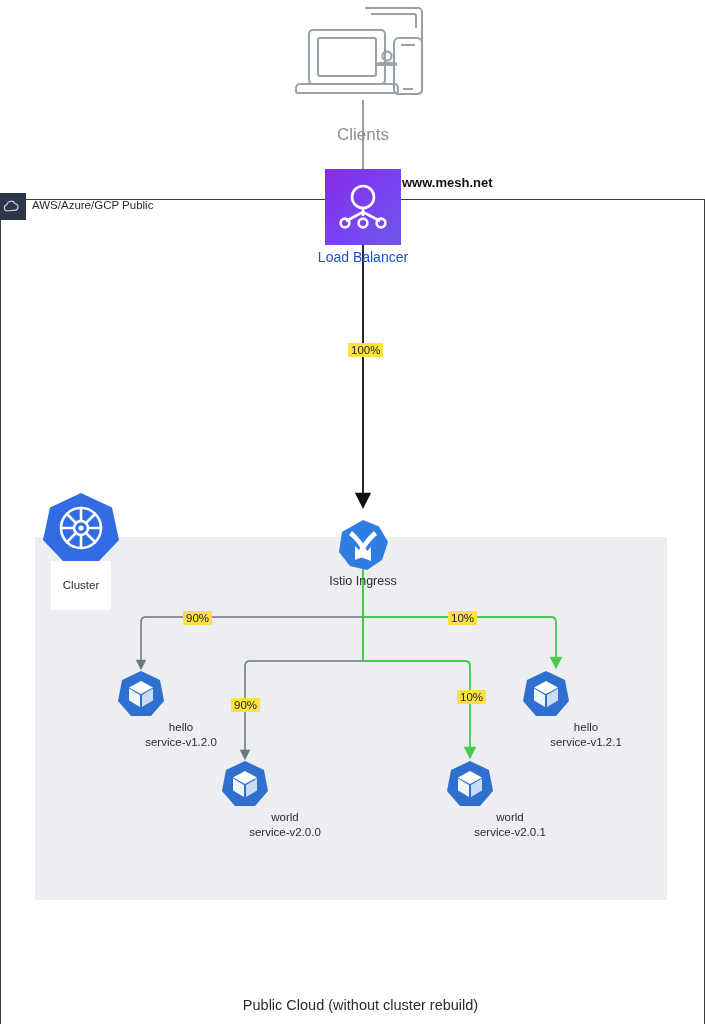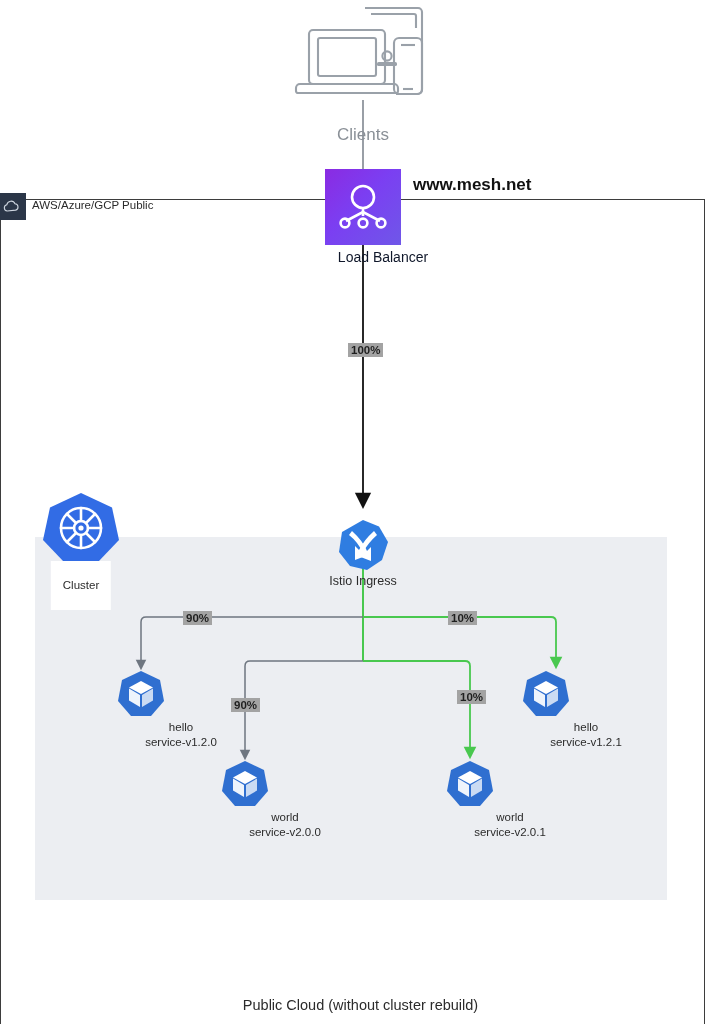--- a/index.html
+++ b/index.html
@@ -39,25 +39,25 @@
   }
 
   
   #load-balancer { left: 325px; top: 169px; width: 76px; height: 76px; }
   .lb-box {
     width: 76px; height: 76px;
     background: linear-gradient(135deg, #8a2be2 0%, #7b3ff2 45%, #6f57e8 100%);
     display: flex; align-items: center; justify-content: center;
   }
   #load-balancer .node-label {
-    top: 80px; font-size: 14px; color: #0f172a; margin-left: 20px;
+    top: 80px; font-size: 14px; color: #1d4ed8;
   }
   #mesh-domain {
-    position: absolute; left: 413px; top: 175px;
-    font-size: 17px; font-weight: bold; color: #111111;
+    position: absolute; left: 402px; top: 175px;
+    font-size: 13px; font-weight: bold; color: #111111;
     white-space: nowrap;
   }
 
   
   #cloud-badge {
     position: absolute; left: 0px; top: 193px;
     height: 27px;
     display: flex; align-items: center;
     background: #2b3648;
     padding-right: 4px;
@@ -95,23 +95,23 @@
   .pod { width: 50px; height: 48px; }
   .pod .node-label { top: 50px; font-size: 11.5px; color: #2b2b2b; margin-left: 40px; }
   #svc-hello-120 { left: 116px; top: 670px; }
   #svc-hello-121 { left: 521px; top: 670px; }
   #svc-world-200 { left: 220px; top: 760px; }
   #svc-world-201 { left: 445px; top: 760px; }
 
   
   .edge-label {
     position: absolute;
-    font-size: 11.5px; font-weight: bold;
+    font-size: 11.5px; font-weight: normal;
     color: #1f1f1f;
-    background: #a3a3a3;
+    background: #fde047;
     padding: 1px 3px;
     white-space: nowrap;
   }
   #lbl-100 { left: 348px; top: 343px; }
   #lbl-90-top { left: 183px; top: 611px; }
   #lbl-10-top { left: 448px; top: 611px; }
   #lbl-90-bot { left: 231px; top: 698px; }
   #lbl-10-bot { left: 457px; top: 690px; }
 
   

